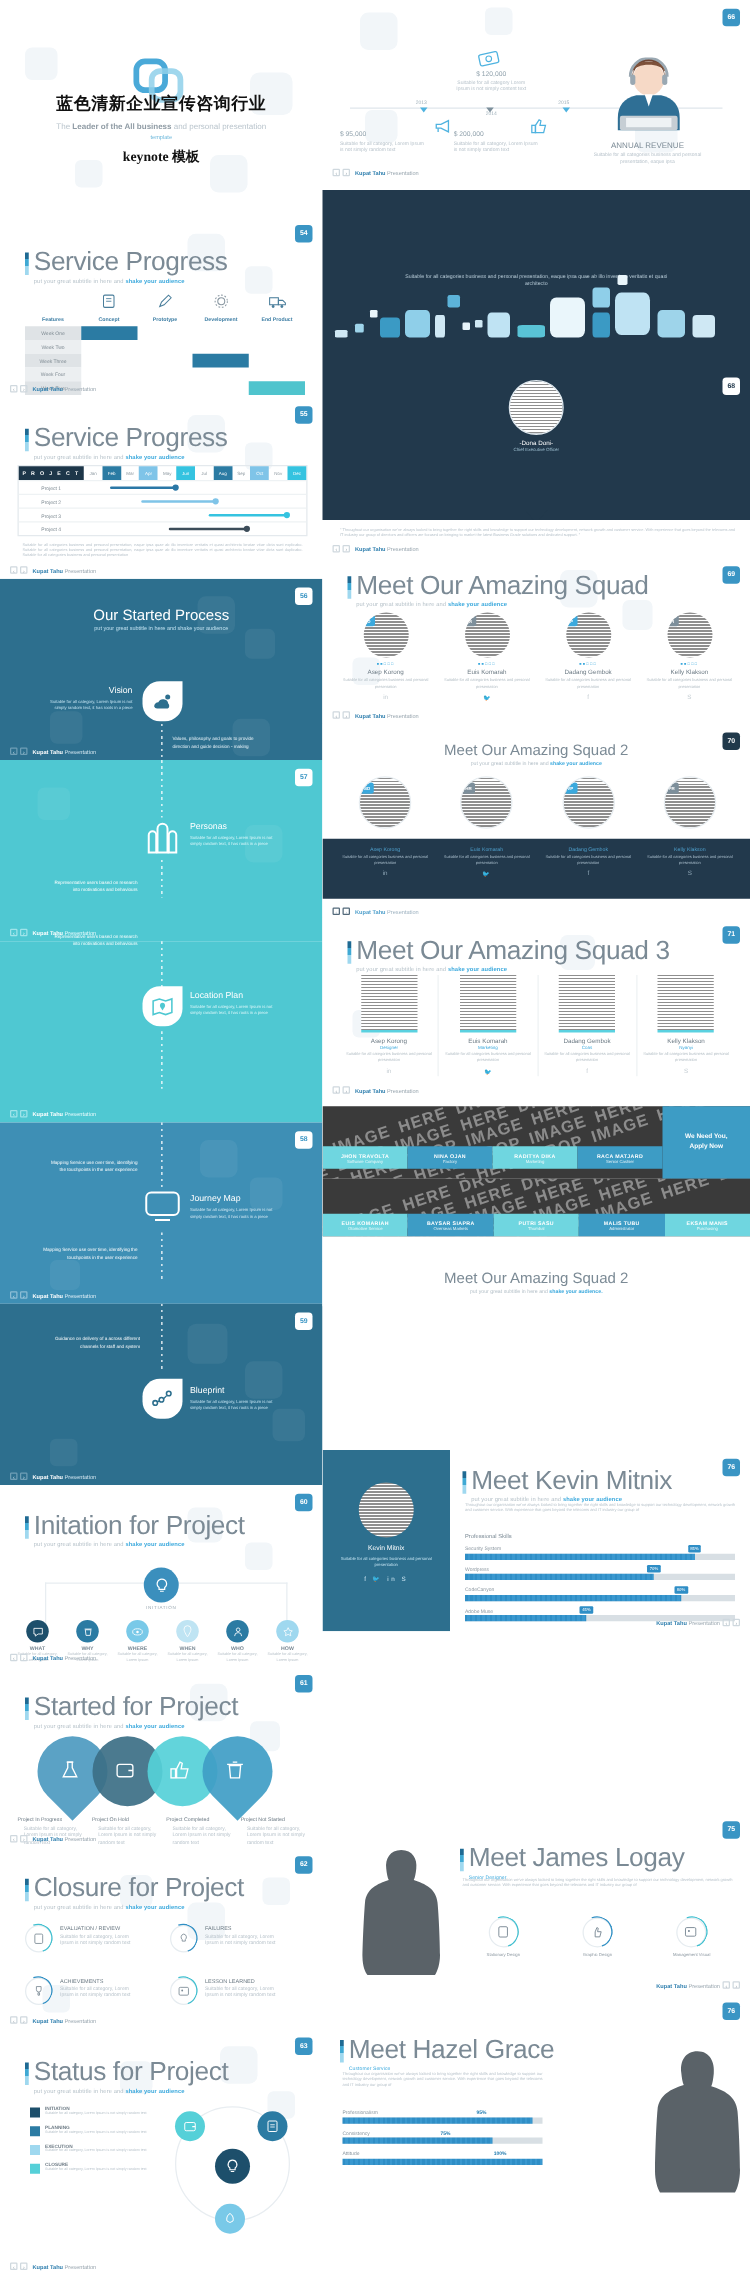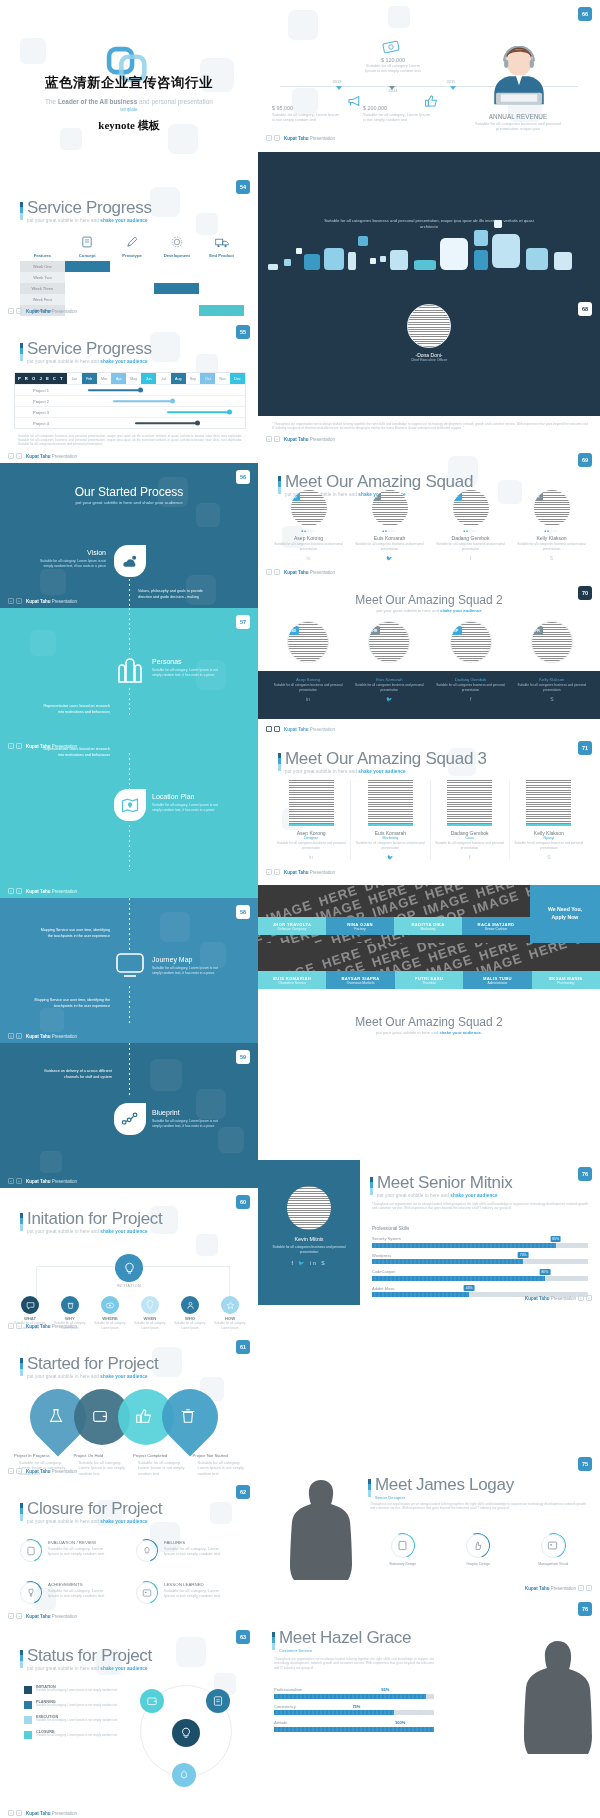--- a/index.html
+++ b/index.html
@@ -16,21 +16,21 @@
 
   
   .blobs { position:absolute; inset:0; pointer-events:none; }
   .blob { position:absolute; border-radius:22%; background:#f2f6f9; }
   .blob.d { background:rgba(255,255,255,.06); }
 
   
   .h-row { display:flex; align-items:flex-start; gap:4px; }
   .h-bar { width:3px; margin-top:3px; height:18px;
            background:linear-gradient(#1f6a93 0 28%, #3fa9d4 28% 60%, #9fd8ef 60% 100%); }
-  .h-tt { font-size:17px; color:#7b8a95; font-weight:400; letter-spacing:-.3px; line-height:1; }
+  .h-tt { font-size:21px; color:#7b8a95; font-weight:400; letter-spacing:-.3px; line-height:1; }
   .h-sub { font-size:4.6px; color:#b3bfc7; margin-top:2px; letter-spacing:.1px;}
   .h-sub b { color:#3ba9dd; font-weight:700; }
 
   
   .pgnum { position:absolute; right:8px; top:7px; width:14px; height:14px;
            border-radius:3px; background:#3a95c4; color:#fff; font-size:5.5px;
            display:flex; align-items:center; justify-content:center; font-weight:700; }
   .pgnum.light { background:#fff; color:#3a95c4; }
   .pgnum.dark  { background:#20394b; color:#fff; }
 
@@ -581,21 +581,21 @@
     </div>
   </div>
 
   <div class="slide col-r" style="top:446px;height:133px;">
     <div class="blobs">
       <div class="blob" style="left:190px;top:10px;width:30px;height:30px;"></div>
       <div class="blob" style="left:240px;top:34px;width:24px;height:24px;"></div>
       <div class="blob" style="left:24px;top:80px;width:22px;height:22px;"></div>
     </div>
     <div class="pgnum">69</div>
-    <div class="h-row" style="position:absolute;left:20px;top:27px;">
+    <div class="h-row" style="position:absolute;left:20px;top:12px;">
       <div class="h-bar"></div>
       <div>
         <div class="h-tt">Meet Our Amazing Squad</div>
         <div class="h-sub"><span>put your great subtitle in here and </span><b>shake your audience</b></div>
       </div>
     </div>
     <div style="position:absolute;left:14px;right:12px;top:44px;display:flex;gap:8px;">
       <div style="flex:1">
         <div class="avatar txt" style="width:36px;height:36px;margin:0 auto;position:relative;">
           <div class="badge" style="background:#3ba9dd">SD</div>
@@ -966,21 +966,21 @@
     <div style="position:absolute;left:0;top:0;width:102px;height:145px;background:#2d6f8e;">
       <div class="avatar txt" style="position:absolute;left:50%;transform:translateX(-50%);top:26px;width:44px;height:44px;"></div>
       <div style="position:absolute;left:0;right:0;top:76px;text-align:center;color:#fff;font-size:5.4px;">Kevin Mitnix</div>
       <div style="position:absolute;left:12px;right:12px;top:85px;text-align:center;color:#bfe0ef;font-size:3.4px;line-height:1.5;">Suitable for all categories business and personal presentation</div>
       <div style="position:absolute;left:0;right:0;top:100px;text-align:center;color:#cfe8f4;font-size:5px;letter-spacing:2px;">f 🐦 in S</div>
     </div>
     <div class="pgnum">76</div>
     <div class="h-row" style="position:absolute;left:112px;top:14px;">
       <div class="h-bar"></div>
       <div>
-        <div class="h-tt">Meet Senior Mitnix</div>
+        <div class="h-tt">Meet Kevin Mitnix</div>
         <div class="h-sub"><span>put your great subtitle in here and </span><b>shake your audience</b></div>
       </div>
     </div>
     <div class="mini" style="position:absolute;left:114px;right:12px;top:42px;text-align:justify;font-size:3.2px;">Throughout our organisation we've always looked to bring together the right skills and knowledge to support our technology development, network growth and customer service. With experience that goes beyond the telecoms and IT industry our group of</div>
     <div style="position:absolute;left:114px;top:66px;font-size:4.6px;color:#7b8a95;">Professional Skills</div>
 
     <div style="position:absolute;left:114px;right:12px;top:76px;">
       <div class="sk-row">
         <div class="sk-lbl">Security System</div>
         <div class="sk-track">

